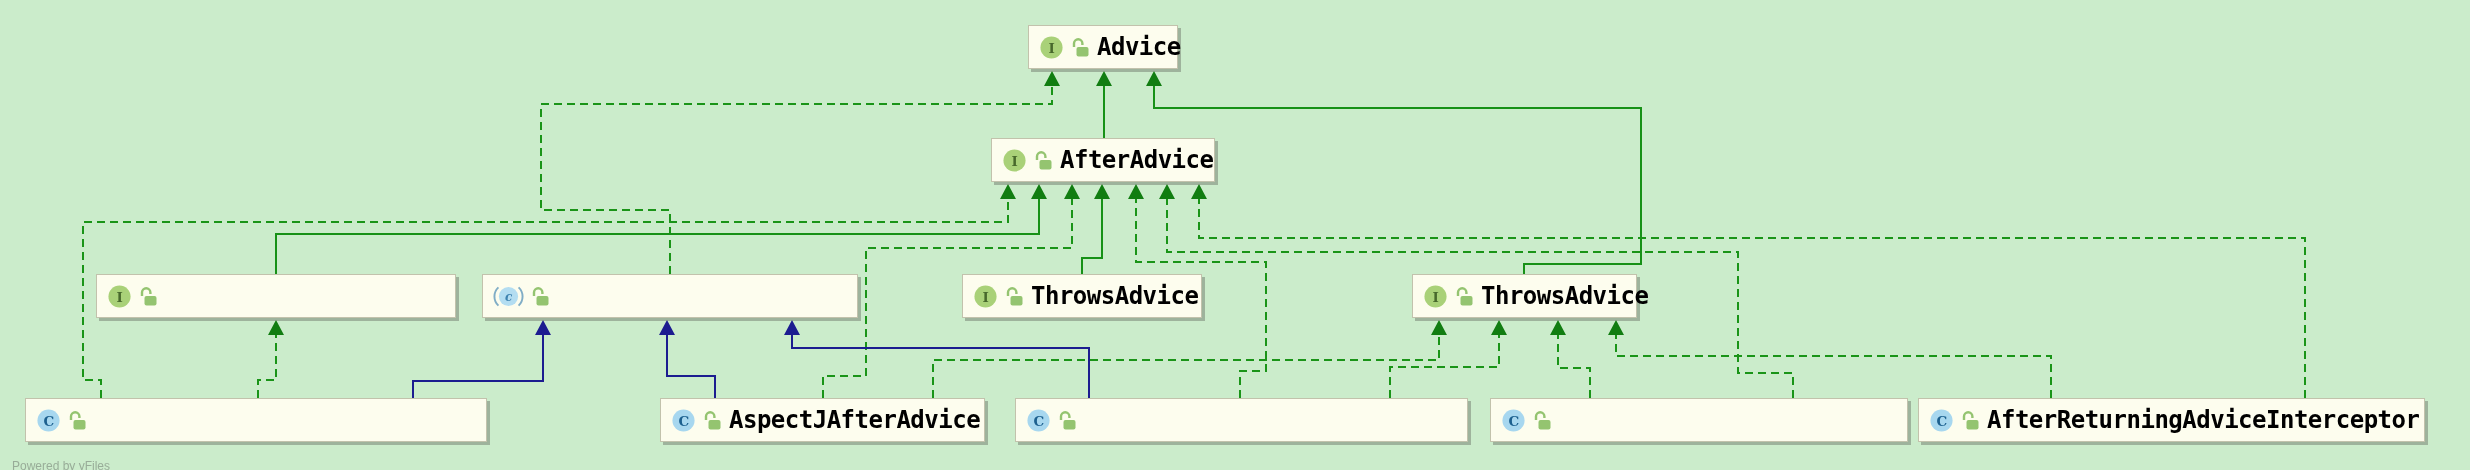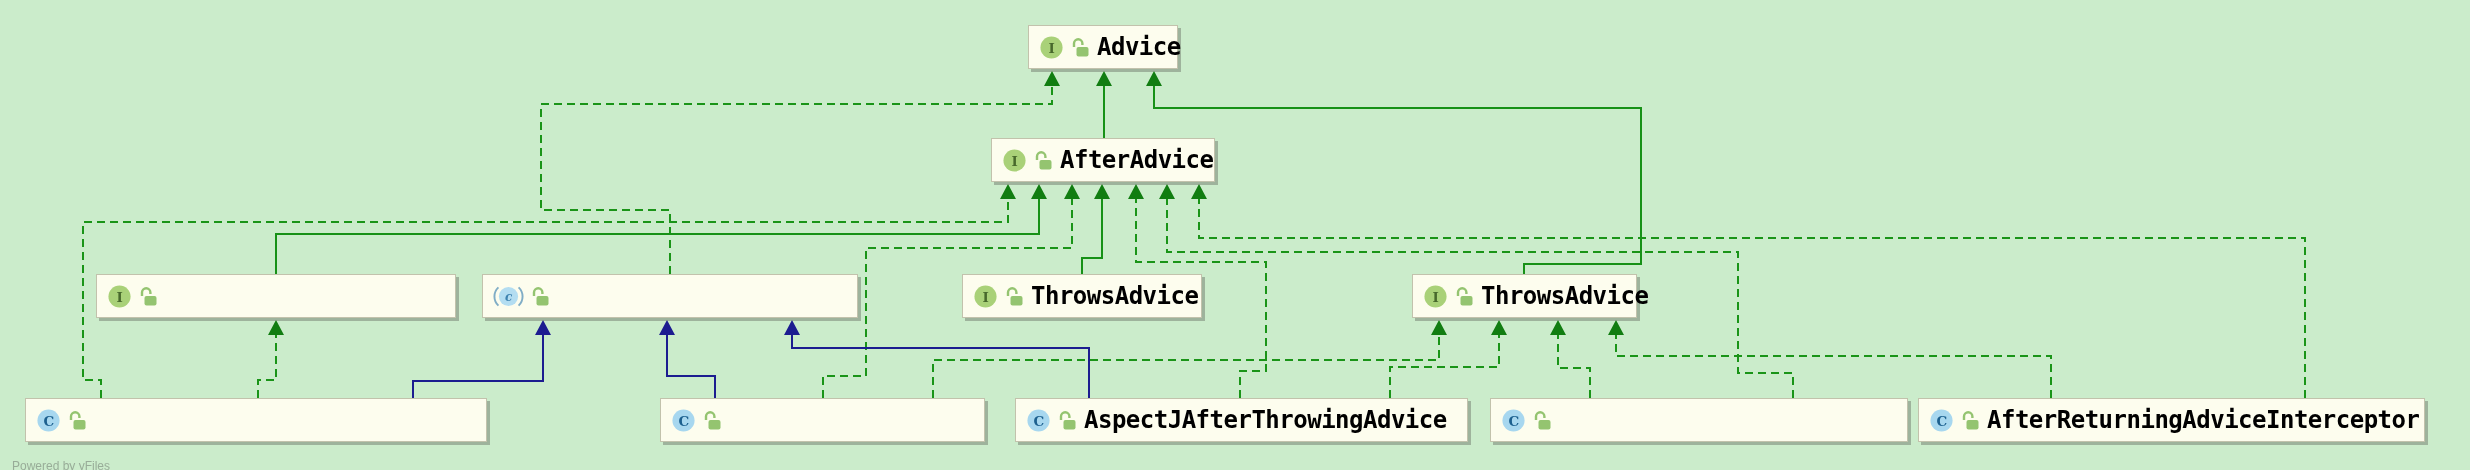--- a/index.html
+++ b/index.html
@@ -228,35 +228,35 @@
           <circle cx="13" cy="13" r="11.5" fill="#a7d7ef"></circle>
           <text x="13" y="18.2" text-anchor="middle" font-family="DejaVu Serif,serif" font-size="14" font-weight="bold" fill="#1c608f">C</text>
         </svg>
       </span>
     <span class="lock-icon">
         <svg width="19" height="21" viewBox="0 0 19 21">
           <rect x="5.5" y="10" width="12" height="9.5" rx="2" fill="#94c470"></rect>
           <path d="M3 10 V6.5 A4.2 4.2 0 0 1 11.4 6.5 V8" fill="none" stroke="#94c470" stroke-width="2.4"></path>
         </svg>
       </span>
+    <span class="label">AspectJAfterAdvice</span>
   </div>
     <div class="node" style="left: 1015px; top: 398px; width: 453px; height: 44px;">
     <span class="type-icon">
         <svg width="25" height="25" viewBox="0 0 26 26">
           <circle cx="13" cy="13" r="11.5" fill="#a7d7ef"></circle>
           <text x="13" y="18.2" text-anchor="middle" font-family="DejaVu Serif,serif" font-size="14" font-weight="bold" fill="#1c608f">C</text>
         </svg>
       </span>
     <span class="lock-icon">
         <svg width="19" height="21" viewBox="0 0 19 21">
           <rect x="5.5" y="10" width="12" height="9.5" rx="2" fill="#94c470"></rect>
           <path d="M3 10 V6.5 A4.2 4.2 0 0 1 11.4 6.5 V8" fill="none" stroke="#94c470" stroke-width="2.4"></path>
         </svg>
       </span>
-    <span class="label">AspectJAfterThrowingAdvice</span>
   </div>
     <div class="node" style="left: 1490px; top: 398px; width: 418px; height: 44px;">
     <span class="type-icon">
         <svg width="25" height="25" viewBox="0 0 26 26">
           <circle cx="13" cy="13" r="11.5" fill="#a7d7ef"></circle>
           <text x="13" y="18.2" text-anchor="middle" font-family="DejaVu Serif,serif" font-size="14" font-weight="bold" fill="#1c608f">C</text>
         </svg>
       </span>
     <span class="lock-icon">
         <svg width="19" height="21" viewBox="0 0 19 21">

